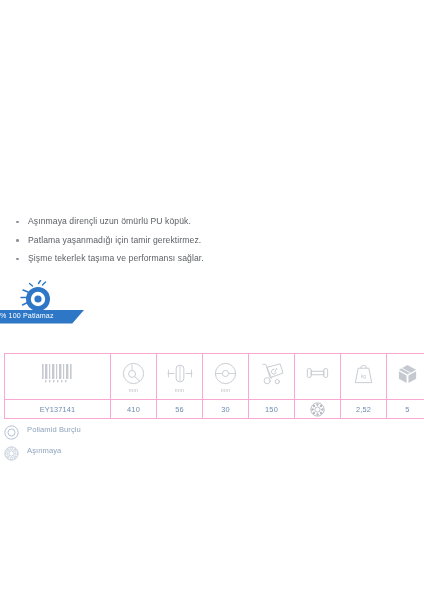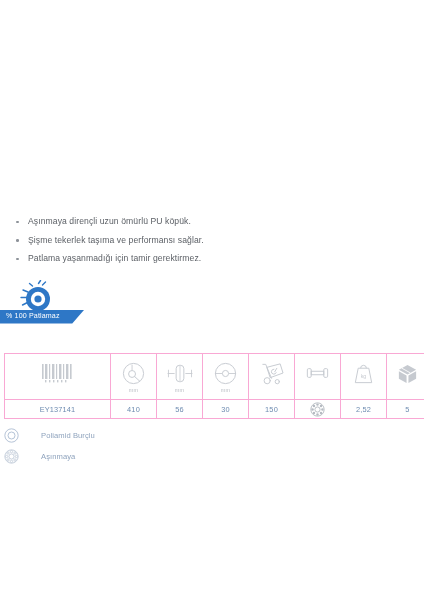--- a/index.html
+++ b/index.html
@@ -76,21 +76,21 @@
     width: 84px;
     background: #2e77c6;
     display: flex;
     align-items: center;
     -webkit-clip-path: polygon(0 0, 100% 0, 86% 100%, 0 100%);
     clip-path: polygon(0 0, 100% 0, 86% 100%, 0 100%);
   }
   .ribbon-label {
     font-size: 7.1px;
     color: #ffffff;
-    padding-left: 6px;
+    padding-left: 0;
     letter-spacing: 0.02em;
     line-height: 13.5px;
     white-space: nowrap;
   }
 
   
   .spec-table {
     position: absolute;
     left: 4px;
     top: 309px;
@@ -136,23 +136,23 @@
 
   
   .legend {
     position: absolute;
     left: 4px;
     top: 381px;
     width: 200px;
   }
   .legend-row {
     display: flex;
-    align-items: center;
+    align-items: flex-start;
     height: 21px;
-    gap: 22px;
+    gap: 8px;
   }
   .legend-label {
     font-size: 7.6px;
     color: #8fa3bd;
     letter-spacing: 0.01em;
     white-space: nowrap;
   }
   .legend-icon {
     width: 15px;
     height: 15px;
@@ -167,25 +167,25 @@
 
 <div class="page">
 
   <ul class="features">
     <li class="feature-item">
       <span class="bullet-dot"></span>
       <span>Aşınmaya dirençli uzun ömürlü PU köpük.</span>
     </li>
     <li class="feature-item">
       <span class="bullet-dot"></span>
-      <span>Şişme tekerlek taşıma ve performansı sağlar.</span>
+      <span>Patlama yaşanmadığı için tamir gerektirmez.</span>
     </li>
     <li class="feature-item">
       <span class="bullet-dot"></span>
-      <span>Patlama yaşanmadığı için tamir gerektirmez.</span>
+      <span>Şişme tekerlek taşıma ve performansı sağlar.</span>
     </li>
   </ul>
 
   <div class="badge-block">
     <div class="badge-icon">
       <svg class="icon-svg" viewBox="0 0 44 36" width="44" height="36">
         <g stroke="#2e77c6" stroke-width="1.4" fill="none" stroke-linecap="round">
           <line x1="24.5" y1="3.5" x2="26.5" y2="0.5"></line>
           <line x1="28.5" y1="5.0" x2="31.5" y2="2.0"></line>
           <line x1="18.5" y1="6.0" x2="15.5" y2="3.5"></line>

